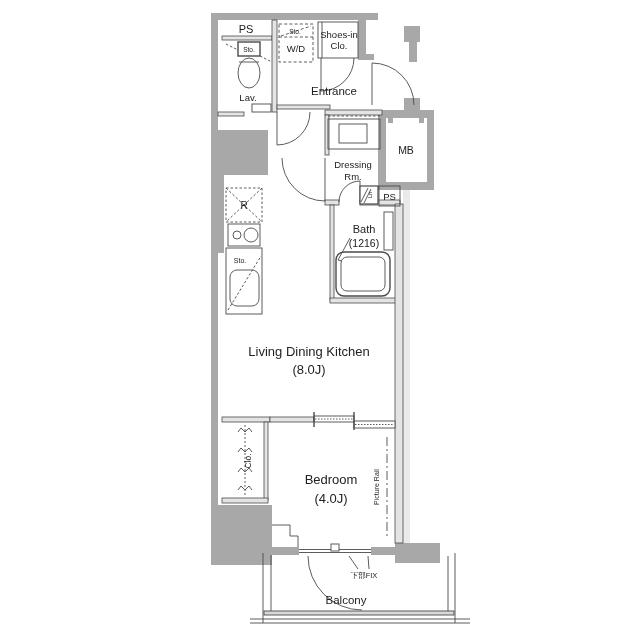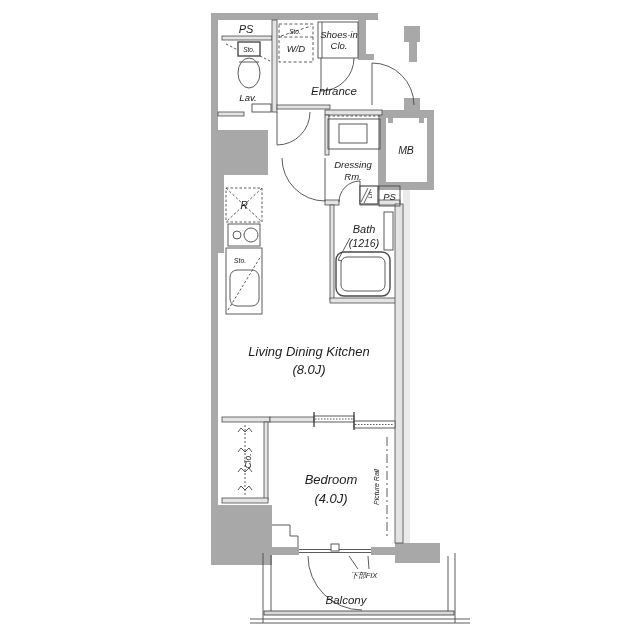--- a/index.html
+++ b/index.html
@@ -1,16 +1,16 @@
 <!DOCTYPE html>
 <html><head>
 <meta charset="utf-8">
 <style>
   html,body{margin:0;padding:0;background:#ffffff;}
-  .stage{position:relative;width:640px;height:640px;background:#ffffff;overflow:hidden;font-style:italic;}
+  .stage{position:relative;width:640px;height:640px;background:#ffffff;overflow:hidden;}
   svg{position:absolute;left:0;top:0;}
   text{font-family:"Liberation Sans","DejaVu Sans",sans-serif;fill:#222222;}
 </style>
 </head>
 <body>
 
 <div class="stage">
 <svg width="640" height="640" viewBox="0 0 640 640">
 
   <g fill="#a8a8a8">

